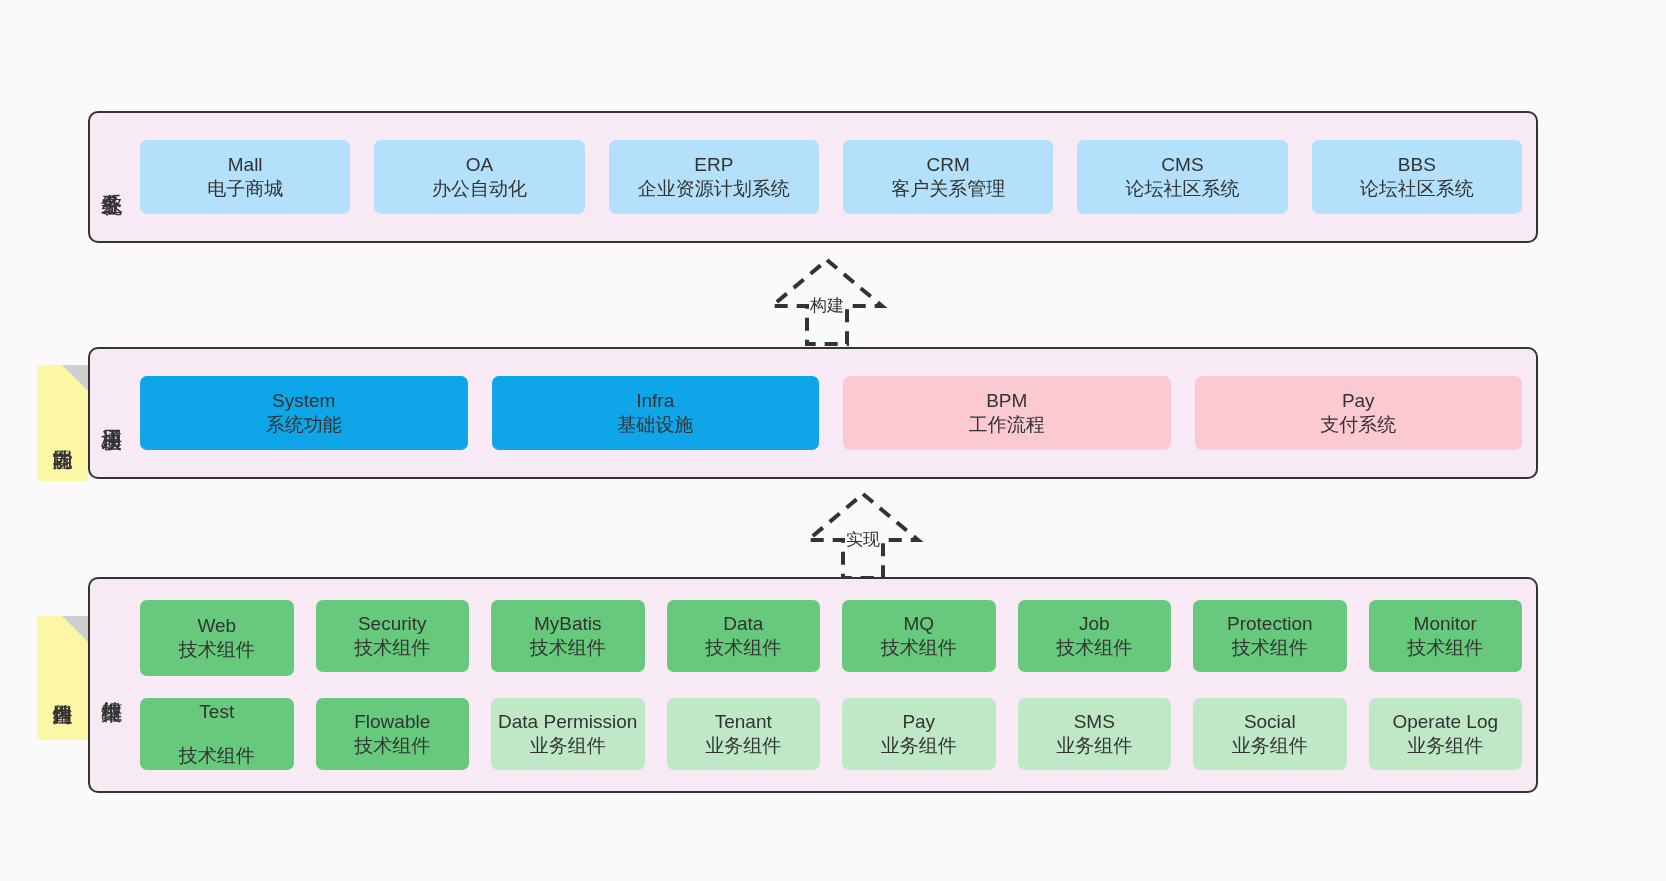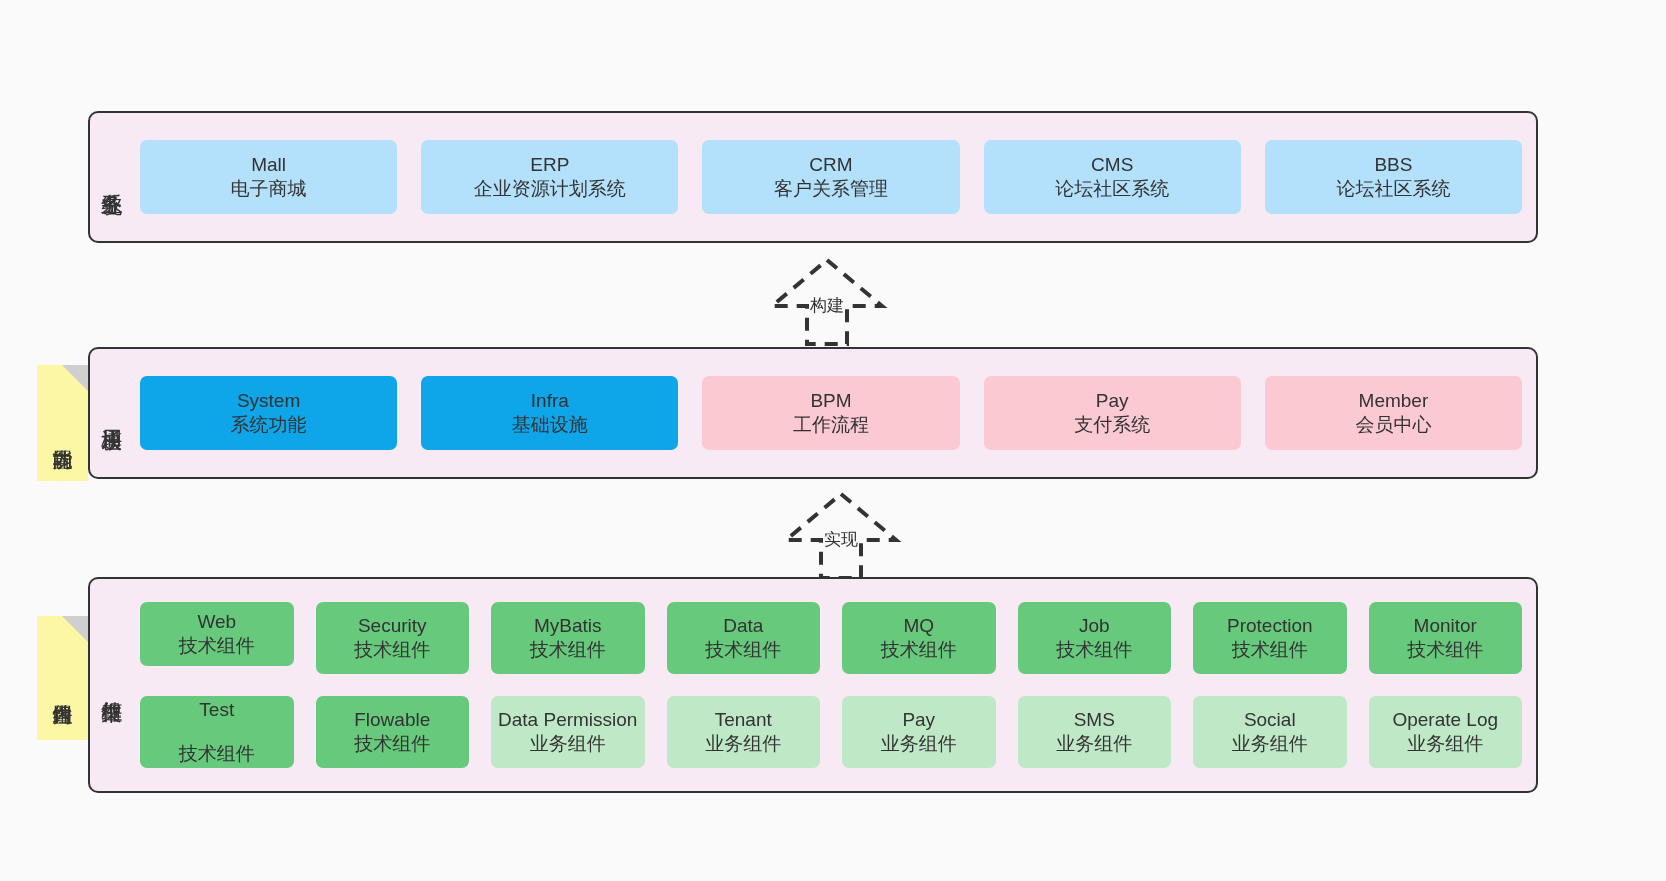--- a/index.html
+++ b/index.html
@@ -139,20 +139,24 @@
   <div class="layer" style="left:88px; top:111px; width:1450px; height:132px;">
     <div class="layer-title">业务系统</div>
     <div class="layer-body">
       <div class="row">
 
         <div class="cell fill-blue" style="height:74px;">
           <span class="en">Mall</span>
           <span class="cn">电子商城</span>
         </div>
         <div class="cell fill-blue" style="height:74px;">
+          <span class="en">OA</span>
+          <span class="cn">办公自动化</span>
+        </div>
+        <div class="cell fill-blue" style="height:74px;">
           <span class="en">ERP</span>
           <span class="cn">企业资源计划系统</span>
         </div>
         <div class="cell fill-blue" style="height:74px;">
           <span class="en">CRM</span>
           <span class="cn">客户关系管理</span>
         </div>
         <div class="cell fill-blue" style="height:74px;">
           <span class="en">CMS</span>
           <span class="cn">论坛社区系统</span>
@@ -192,47 +196,43 @@
           <span class="cn">基础设施</span>
         </div>
         <div class="cell fill-pink" style="height:74px;">
           <span class="en">BPM</span>
           <span class="cn">工作流程</span>
         </div>
         <div class="cell fill-pink" style="height:74px;">
           <span class="en">Pay</span>
           <span class="cn">支付系统</span>
         </div>
-        <div class="cell fill-pink" style="height:74px;">
-          <span class="en">Member</span>
-          <span class="cn">会员中心</span>
-        </div>
 
       </div>
     </div>
   </div>
 
-  <div class="arrow" style="left:766px; top:490px;">
+  <div class="arrow" style="left:788px; top:490px;">
     <svg width="150" height="92" viewBox="0 0 150 92">
       <path d="M75 4 L130 50 L95 50 L95 88 L55 88 L55 50 L20 50 Z" fill="none" stroke="#333333" stroke-width="4" stroke-dasharray="13 9" stroke-linejoin="miter"></path>
     </svg>
     <span class="arrow-label">实现</span>
   </div>
 
   <div class="note" style="left:37px; top:616px; width:51px; height:124px;">
     <span class="fold"></span>
     <span>内置组件</span>
   </div>
 
   <div class="layer" style="left:88px; top:577px; width:1450px; height:216px;">
     <div class="layer-title">框架组件</div>
     <div class="layer-body" style="gap:22px;">
 
       <div class="row" style="gap:22px;">
-        <div class="cell fill-green" style="height:64px;">
+        <div class="cell fill-green" style="height:76px;">
           <span class="en">Web</span>
           <span class="cn">技术组件</span>
         </div>
         <div class="cell fill-green" style="height:72px;">
           <span class="en">Security</span>
           <span class="cn">技术组件</span>
         </div>
         <div class="cell fill-green" style="height:72px;">
           <span class="en">MyBatis</span>
           <span class="cn">技术组件</span>

